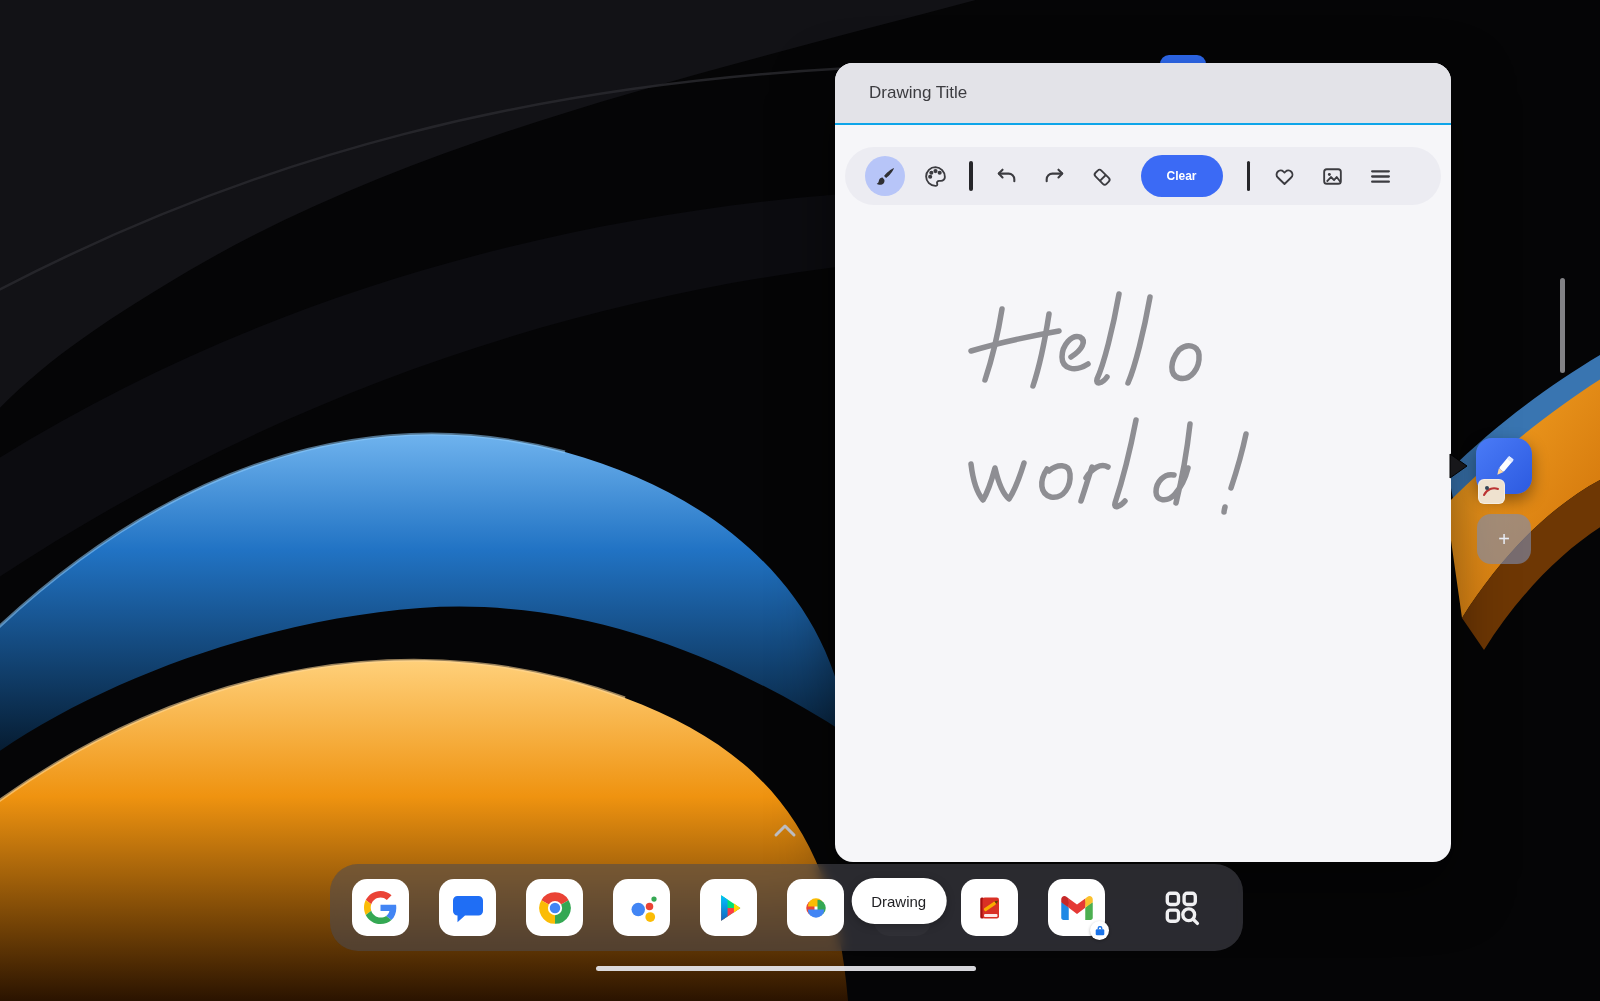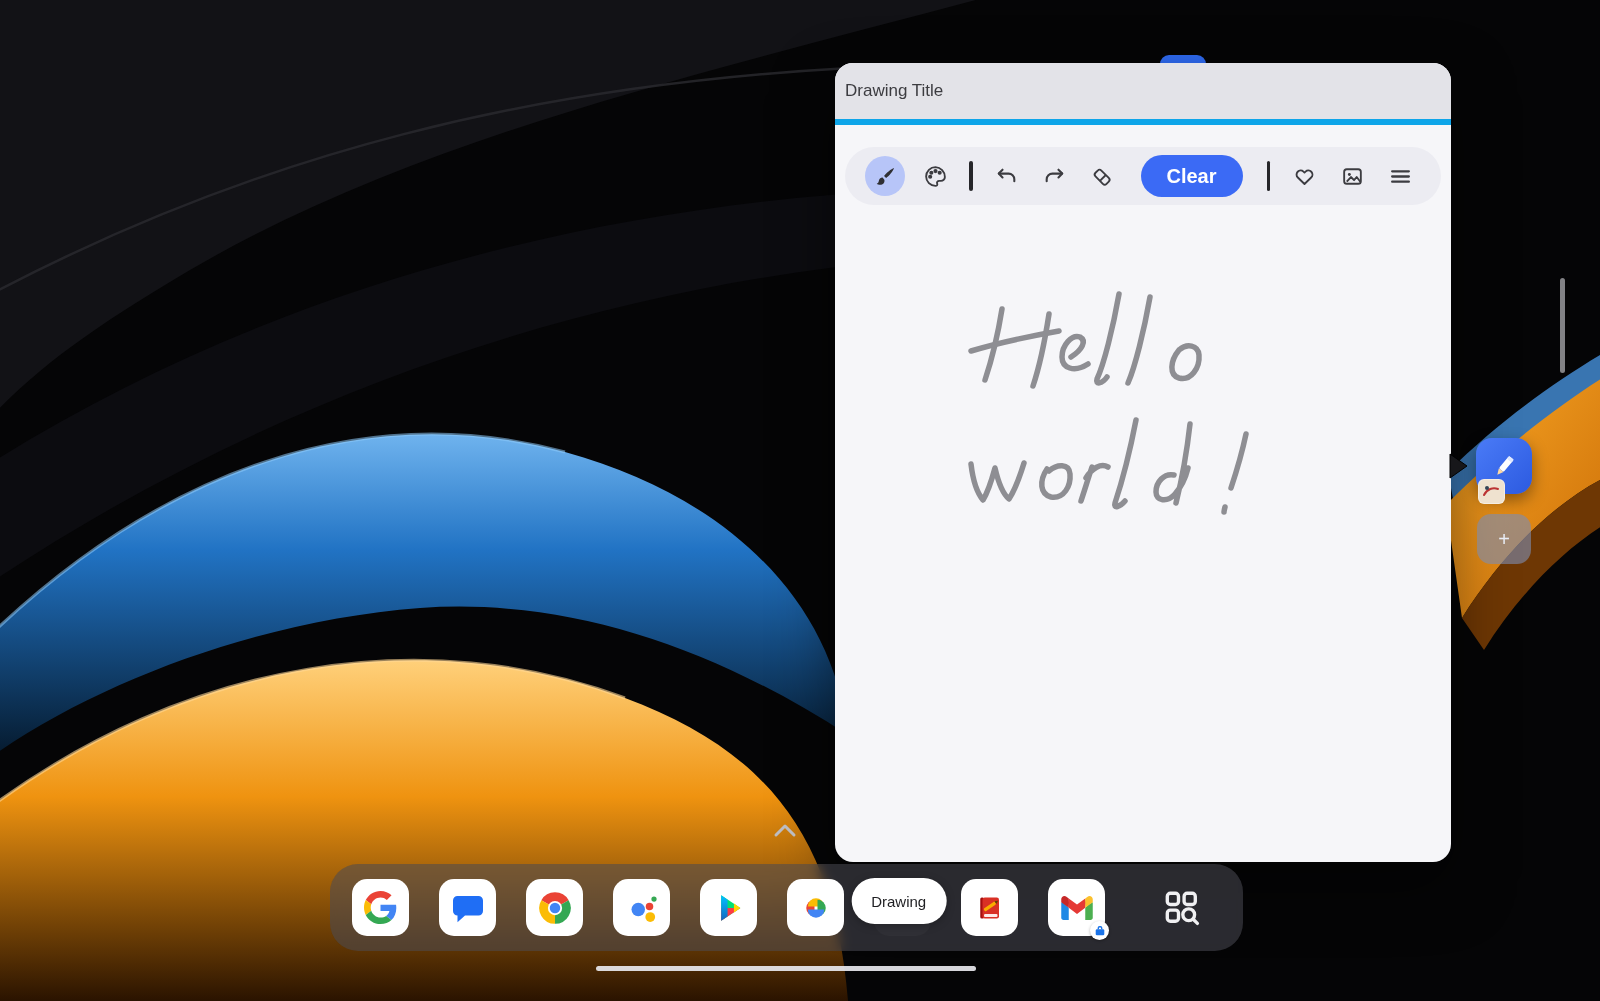--- a/index.html
+++ b/index.html
@@ -6,35 +6,35 @@
   *{box-sizing:border-box;}
   .stage{position:relative;width:1600px;height:1001px;overflow:hidden;background:#050506;
          font-family:"Liberation Sans",sans-serif;}
   .wallpaper{position:absolute;inset:0;width:100%;height:100%;}
 
   
   .win-handle{position:absolute;left:1160px;top:55px;width:46px;height:18px;border-radius:9px;
               background:#2f6bf2;z-index:2;}
   .window{position:absolute;left:835px;top:63px;width:616px;height:799px;border-radius:18px;
           background:#f6f6f9;box-shadow:0 24px 60px rgba(0,0,0,.5);z-index:3;overflow:hidden;}
-  .titlebar{height:62px;background:#e3e3e8;border-bottom:6px solid #0ea5e9;display:flex;
-            align-items:center;padding:0 10px;}
+  .titlebar{height:62px;background:#e3e3e8;border-bottom:2px solid #0ea5e9;display:flex;
+            align-items:center;padding:0 34px;}
   .titlebar span{font-size:17px;color:#3c3c40;}
   .win-body{position:absolute;top:63px;left:0;right:0;bottom:0;}
   .canvas-svg{position:absolute;inset:0;width:100%;height:100%;}
 
   .toolbar{position:absolute;top:21px;left:10px;right:10px;height:58px;background:#ececf2;
            border-radius:29px;display:flex;align-items:center;padding:0 20px;gap:12px;z-index:2;}
   .tool{width:36px;height:36px;border:none;background:transparent;border-radius:50%;
         display:flex;align-items:center;justify-content:center;padding:0;cursor:pointer;flex:0 0 auto;}
   .tool.selected{width:40px;height:40px;background:#b7c5f8;}
   .tool svg{width:25px;height:25px;}
   .tb-divider{width:3.5px;height:30px;background:#26262a;border-radius:2px;margin:0 4px;flex:0 0 auto;}
   .clear-btn{height:42px;padding:0 26px;border:none;border-radius:21px;background:#3b6af5;color:#fff;
-             font-size:20px;font-weight:700;font-family:"Liberation Sans",sans-serif;margin:0 8px;
+             font-size:12px;font-weight:700;font-family:"Liberation Sans",sans-serif;margin:0 8px;
              cursor:pointer;flex:0 0 auto;}
 
   
   .cursor{position:absolute;left:1449px;top:452px;z-index:6;}
   .bubble{position:absolute;left:1476px;top:438px;width:56px;height:56px;border-radius:16px;
           background:linear-gradient(135deg,#4a7bf7,#2c5ae0);z-index:5;display:flex;
           align-items:center;justify-content:center;box-shadow:0 6px 16px rgba(0,0,0,.4);}
   .bubble-sticker{position:absolute;left:2px;bottom:-10px;width:27px;height:25px;border-radius:6px;
           background:#efe2cf;border:1px solid rgba(255,255,255,.4);}
   .plus-btn{position:absolute;left:1477px;top:514px;width:54px;height:50px;border-radius:14px;border:none;

